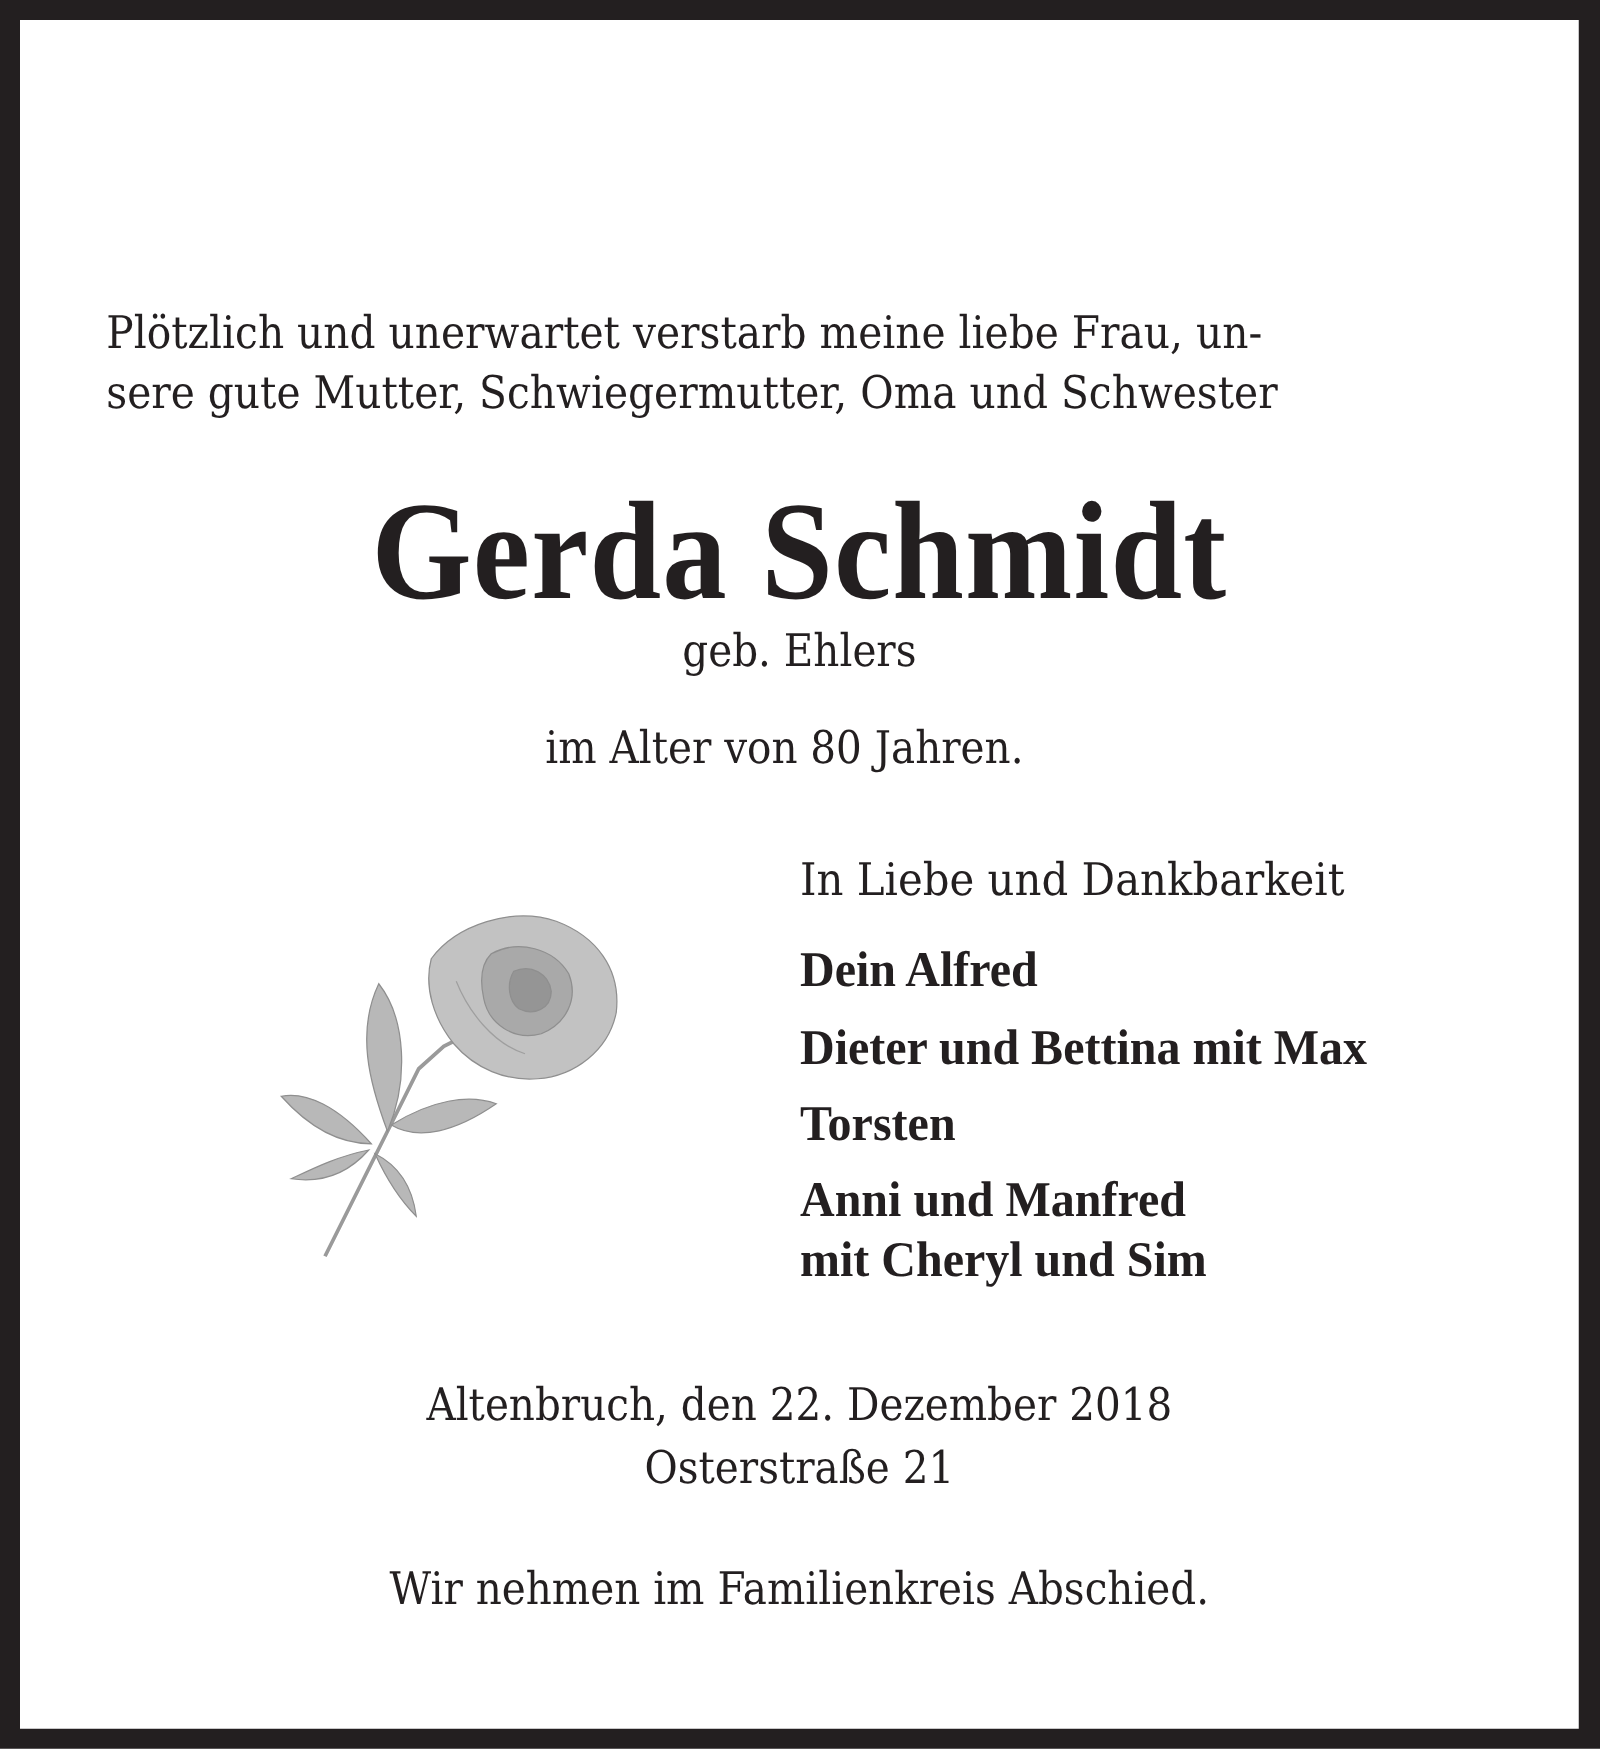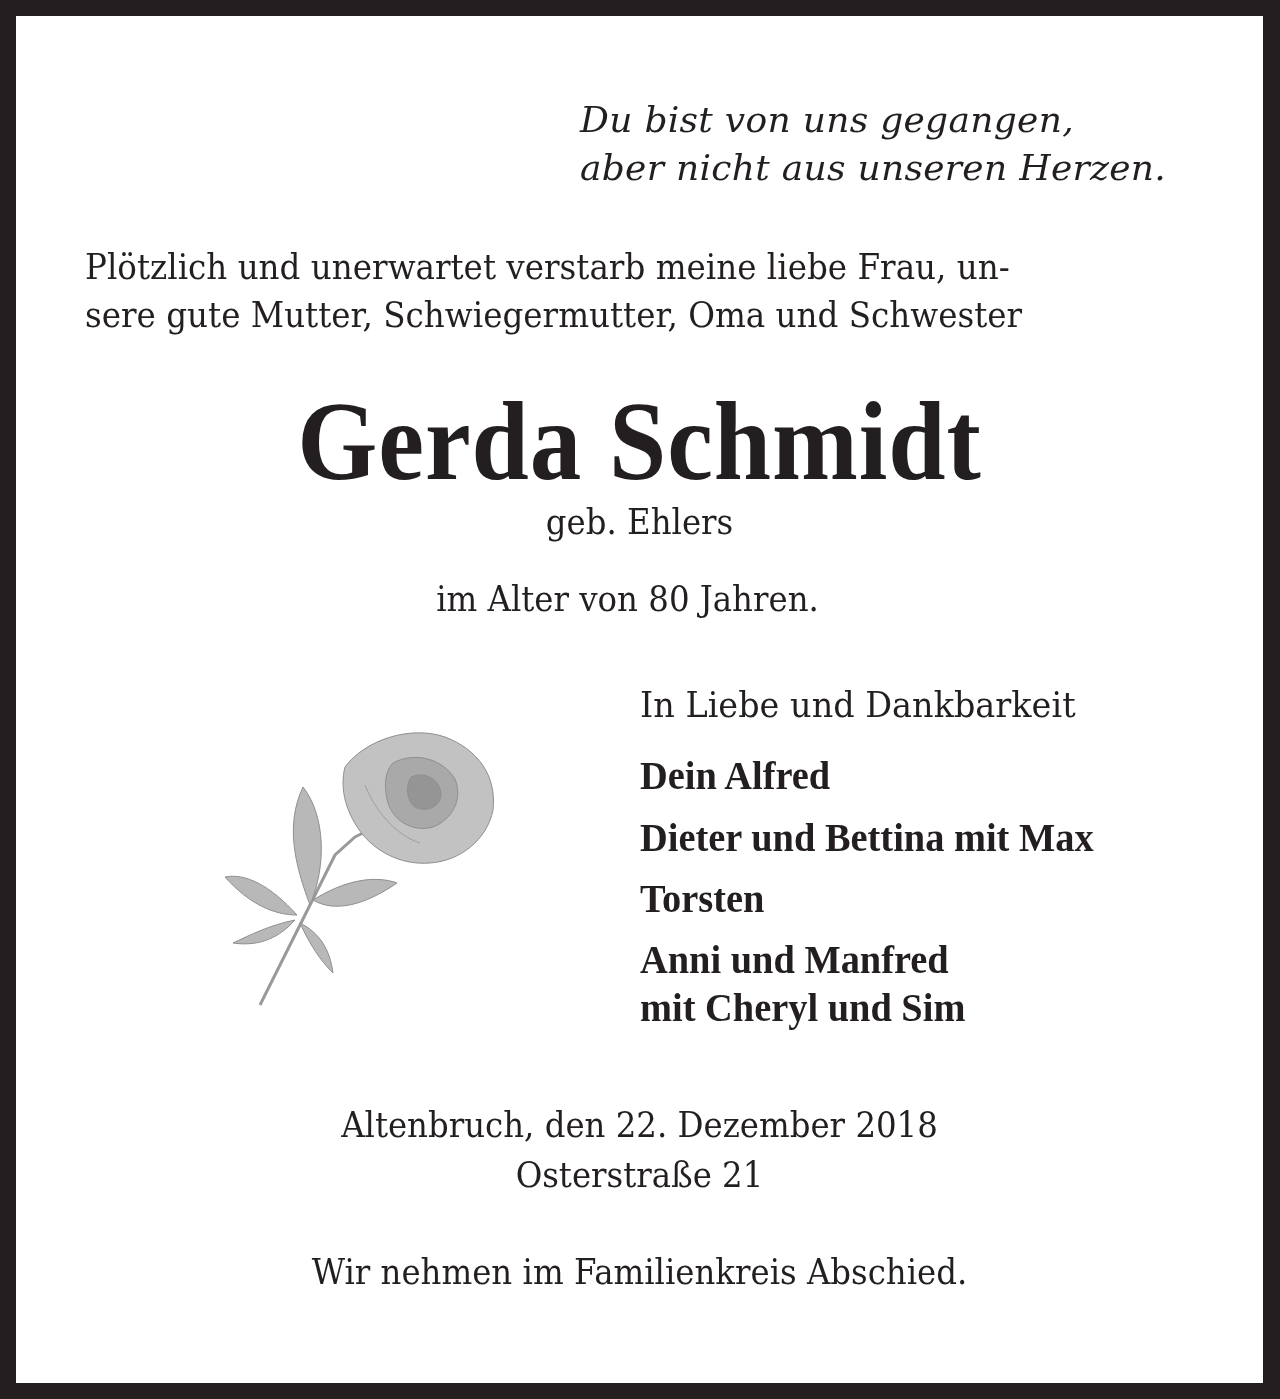--- a/index.html
+++ b/index.html
@@ -28,22 +28,20 @@
       font-family: "Liberation Serif", serif; font-weight: bold; font-size: 40px;
       transform: scaleX(0.96); transform-origin: left top;
     }
     .rose { position: absolute; left: 199px; top: 699px; width: 290px; height: 300px; }
   </style>
 </head>
 <body>
 
 <div class="page">
 
-  <div class="line quote" style="top:86px;">Du bist von uns gegangen,</div>
-  <div class="line quote" style="top:134px;">aber nicht aus unseren Herzen.</div>
 
   <div class="line body-text" style="top:233px;">Plötzlich und unerwartet verstarb meine liebe Frau, un-</div>
   <div class="line body-text" style="top:281px;">sere gute Mutter, Schwiegermutter, Oma und Schwester</div>
 
   <div class="line centered name" style="top:369px;">Gerda Schmidt</div>
 
   <div class="line centered sub" style="top:488px;">geb. Ehlers</div>
   <div class="line centered sub" style="top:565px; margin-left:-12px;">im Alter von 80 Jahren.</div>
 
   <svg class="rose" viewBox="0 0 290 300">

